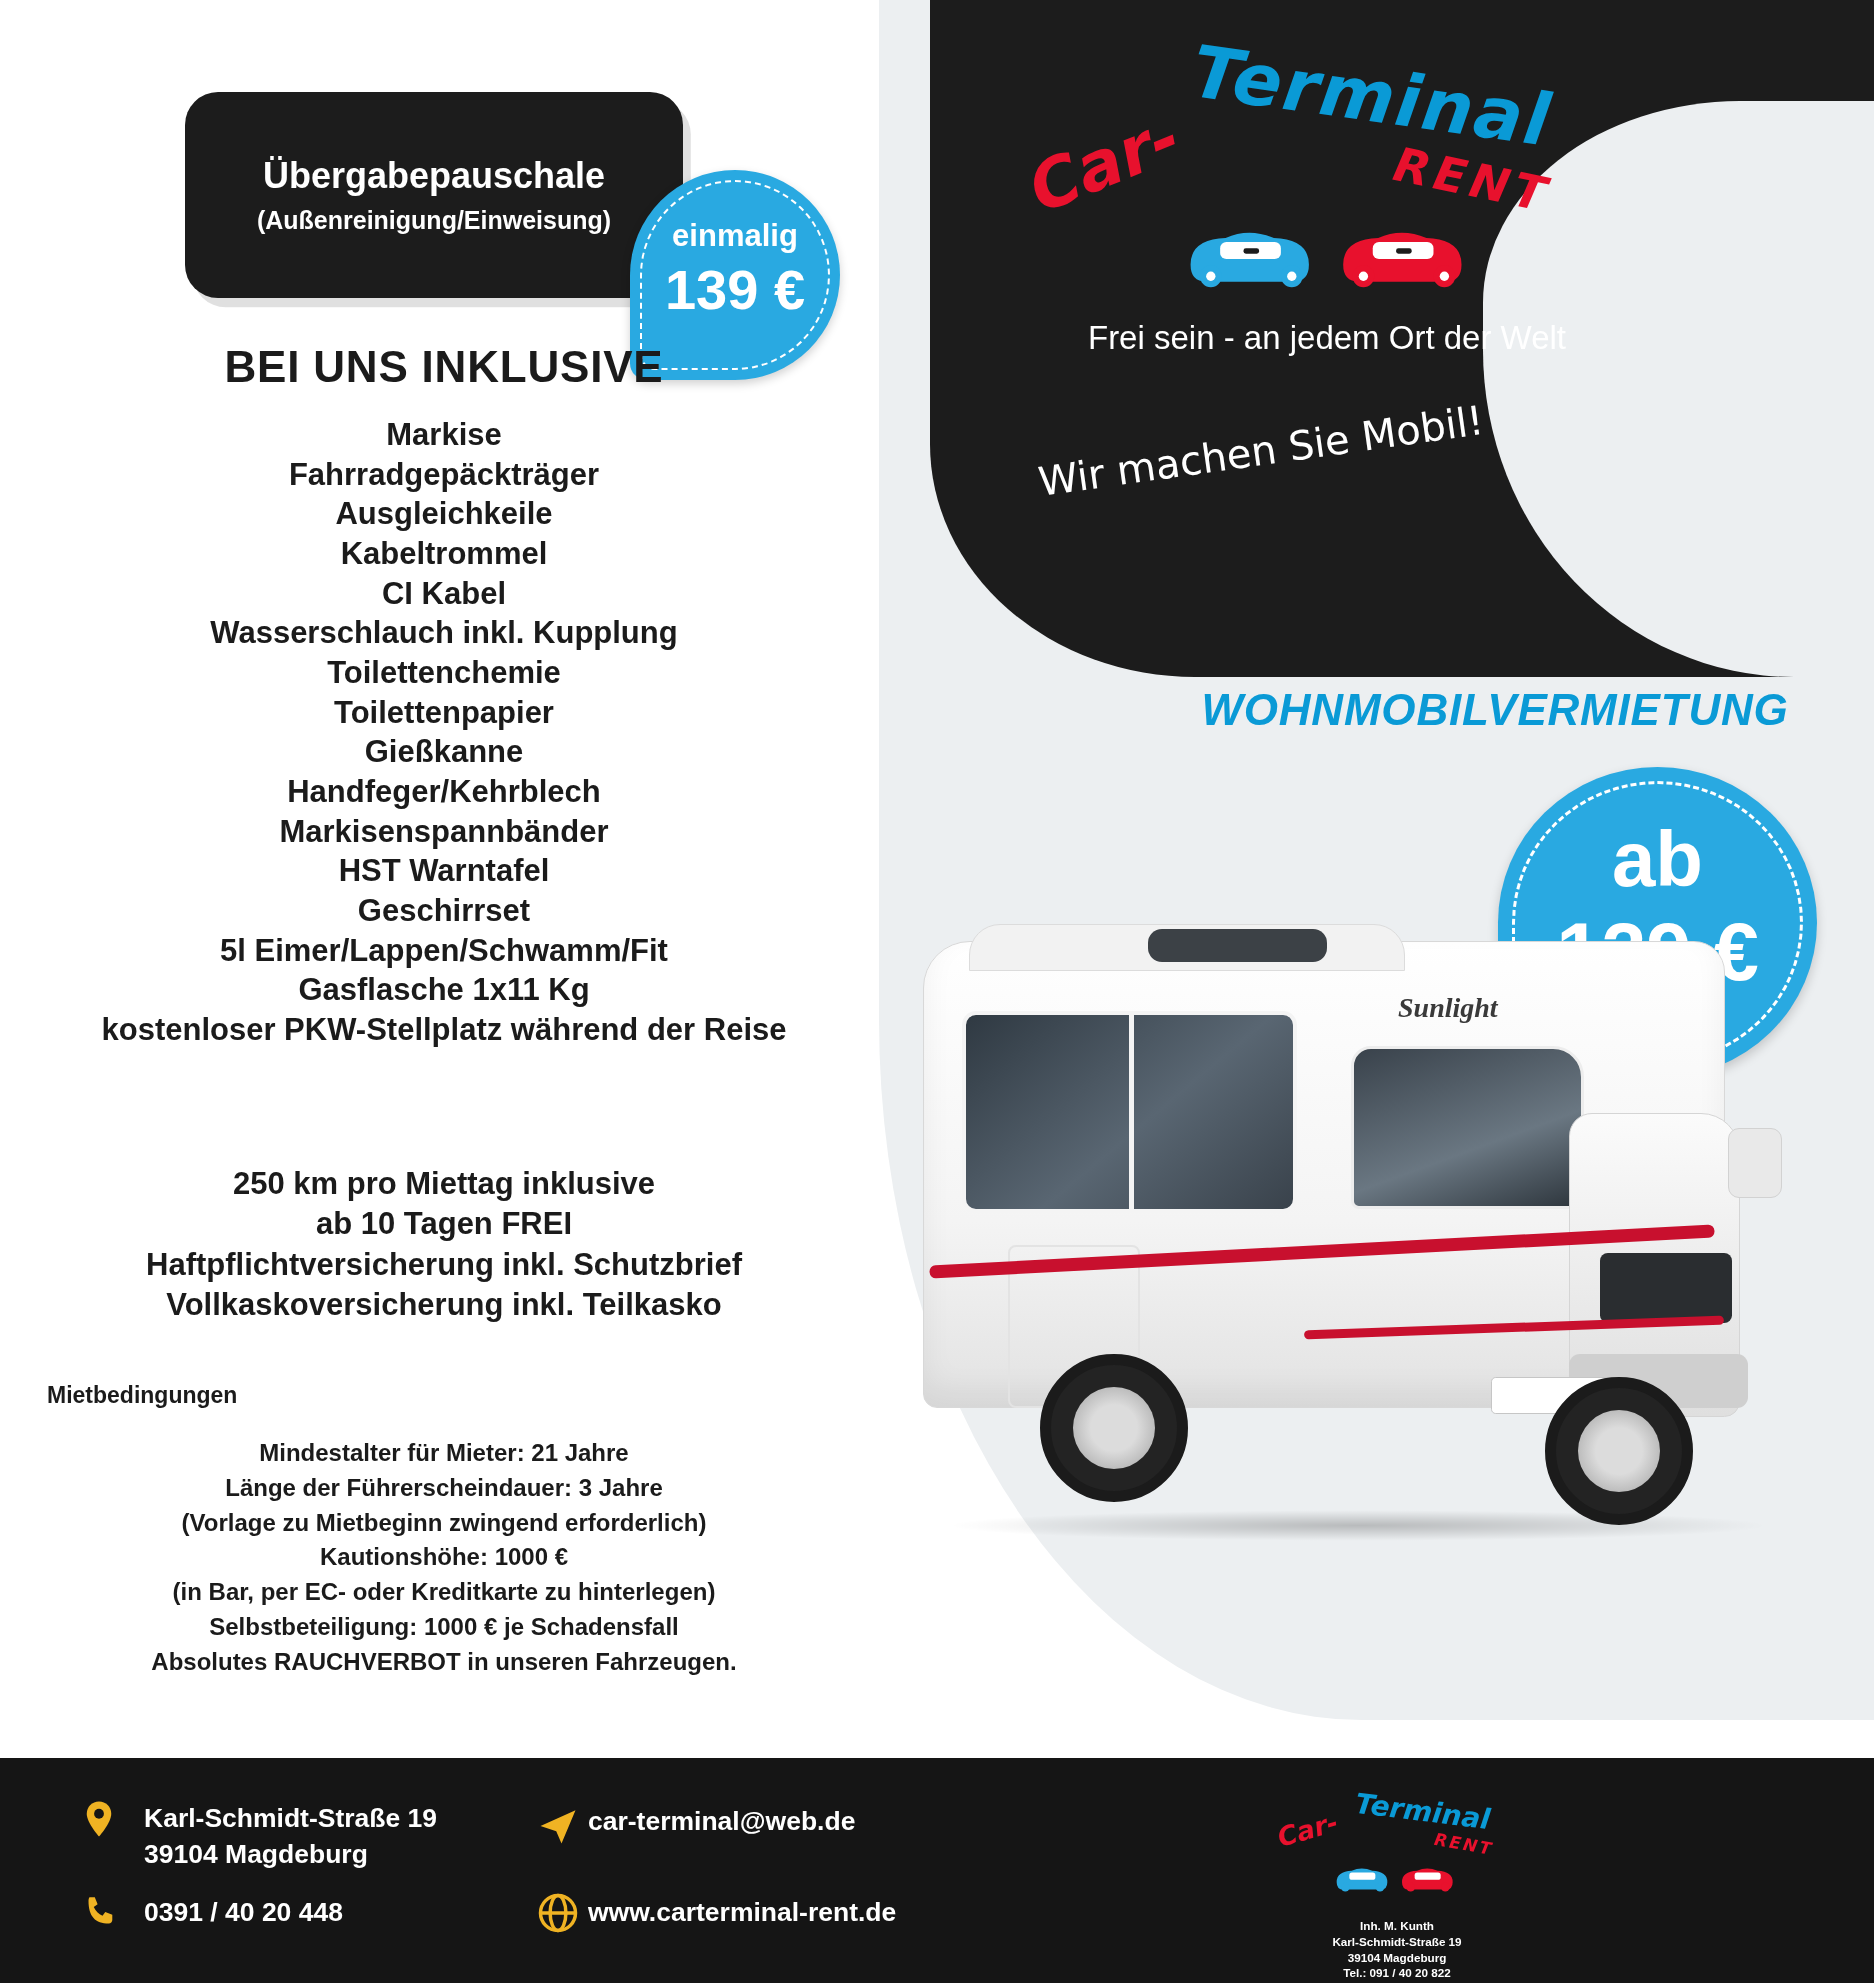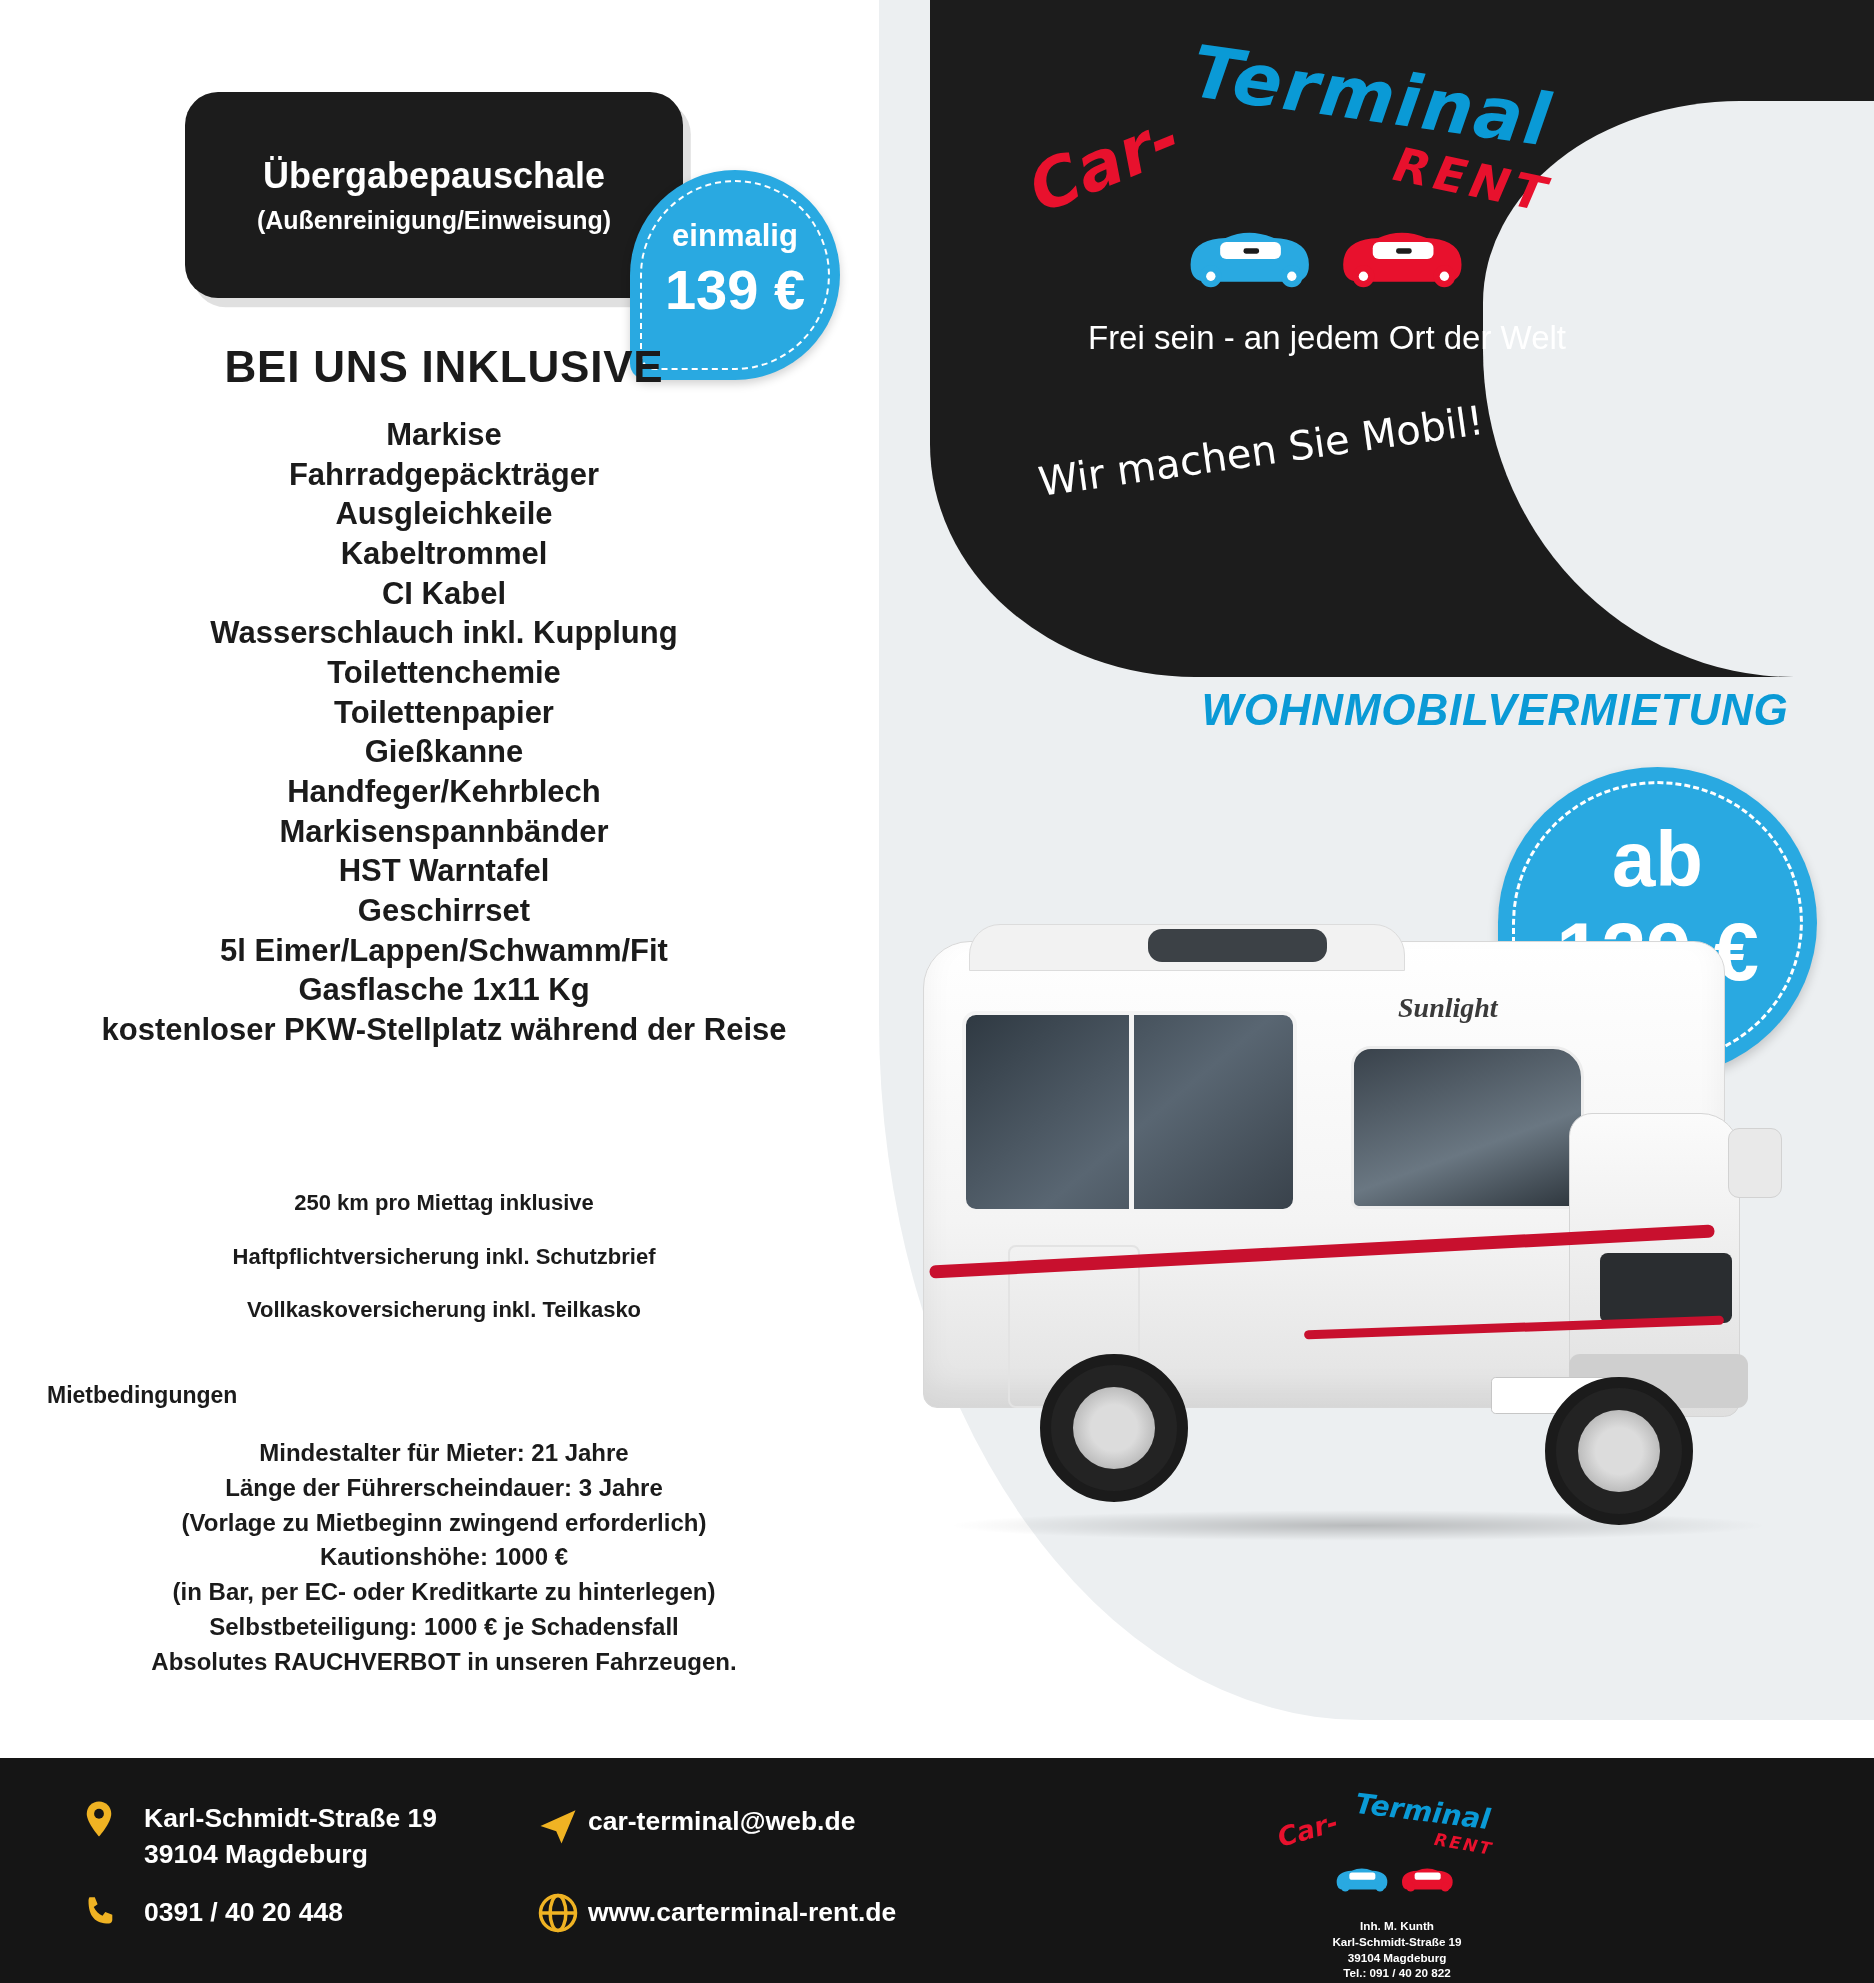--- a/index.html
+++ b/index.html
@@ -269,21 +269,21 @@
   }
   .inkl-list li {
     list-style: none;
     font-size: 31px; font-weight: 700;
     line-height: 1.28;
   }
   .block-2 {
     position: absolute; left: 47px; top: 1164px;
     width: 794px; text-align: center; color: #1b1b1b;
   }
-  .block-2 p { font-size: 22px; font-weight: 700; line-height: 1.3; margin-top: 25px; }
+  .block-2 p { font-size: 31px; font-weight: 700; line-height: 1.3; }
 
   .bedingungen-title {
     position: absolute; left: 47px; top: 1382px;
     width: 794px; text-align: left;
     font-size: 23px; font-weight: 700; color: #1b1b1b;
   }
   .bedingungen {
     position: absolute; left: 47px; top: 1436px;
     width: 794px; text-align: center; color: #1b1b1b;
   }
@@ -434,20 +434,21 @@
       <li>HST Warntafel</li>
       <li>Geschirrset</li>
       <li>5l Eimer/Lappen/Schwamm/Fit</li>
       <li>Gasflasche 1x11 Kg</li>
       <li>kostenloser PKW-Stellplatz während der Reise</li>
     </ul>
   </div>
 
   <div class="block-2">
     <p>250 km pro Miettag inklusive</p>
+    <p>ab 10 Tagen FREI</p>
     <p>Haftpflichtversicherung inkl. Schutzbrief</p>
     <p>Vollkaskoversicherung inkl. Teilkasko</p>
   </div>
 
   <div class="bedingungen-title">Mietbedingungen</div>
   <div class="bedingungen">
     <p>Mindestalter für Mieter: 21 Jahre</p>
     <p>Länge der Führerscheindauer: 3 Jahre</p>
     <p>(Vorlage zu Mietbeginn zwingend erforderlich)</p>
     <p>Kautionshöhe: 1000 €</p>

